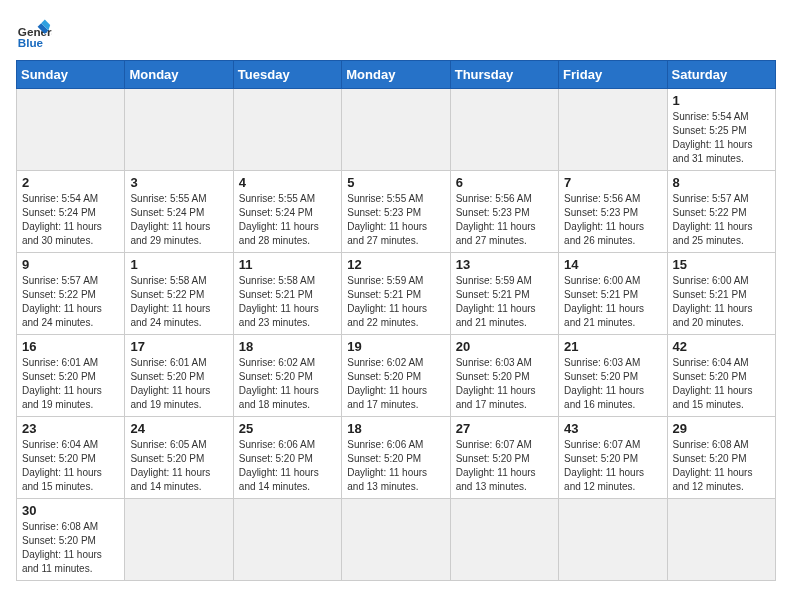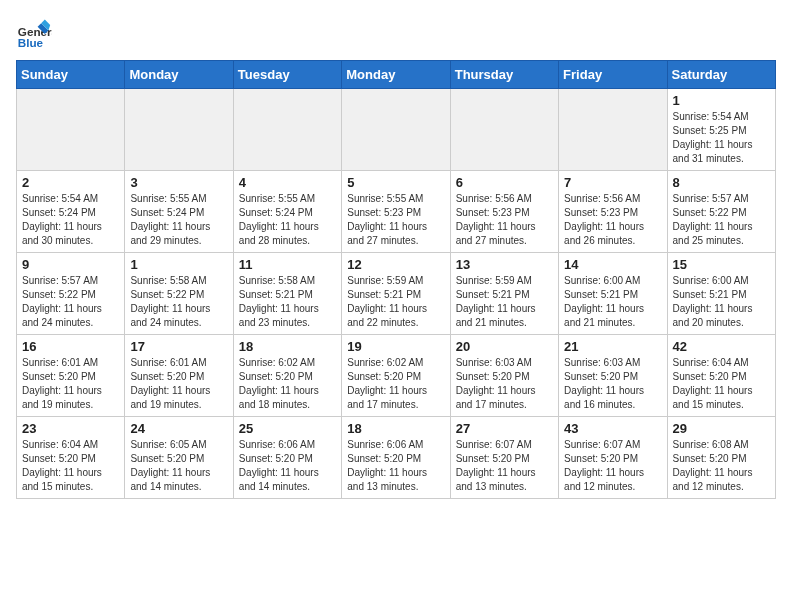--- a/index.html
+++ b/index.html
@@ -324,14 +324,29 @@
 and 12 minutes.</div>
         </td>
         <td>
           <span class="day-number">29</span>
           <div class="day-info" style="white-space: pre-line;">Sunrise: 6:08 AM
 Sunset: 5:20 PM
 Daylight: 11 hours
 and 12 minutes.</div>
         </td>
       </tr>
+      <tr class="last-row">
+        <td>
+          <span class="day-number">30</span>
+          <div class="day-info" style="white-space: pre-line;">Sunrise: 6:08 AM
+Sunset: 5:20 PM
+Daylight: 11 hours
+and 11 minutes.</div>
+        </td>
+        <td class="gray"></td>
+        <td class="gray"></td>
+        <td class="gray"></td>
+        <td class="gray"></td>
+        <td class="gray"></td>
+        <td class="gray"></td>
+      </tr>
     </tbody>
 </table>
 
 </body></html>

